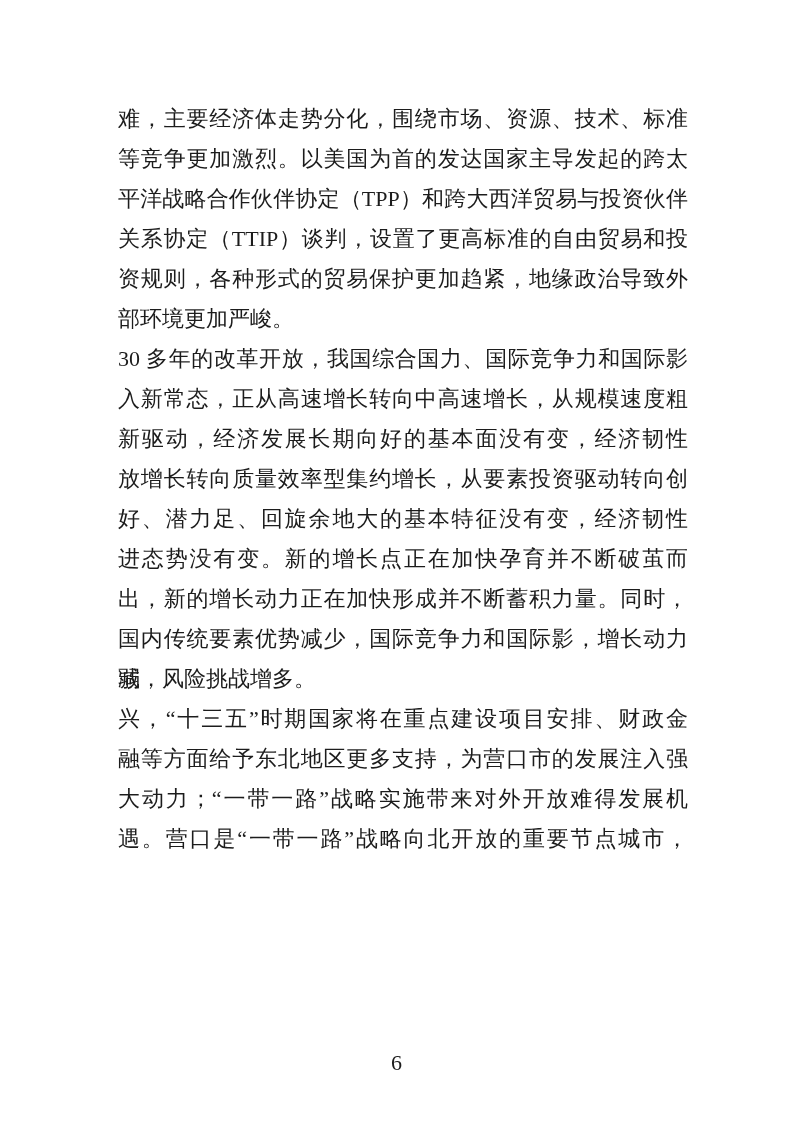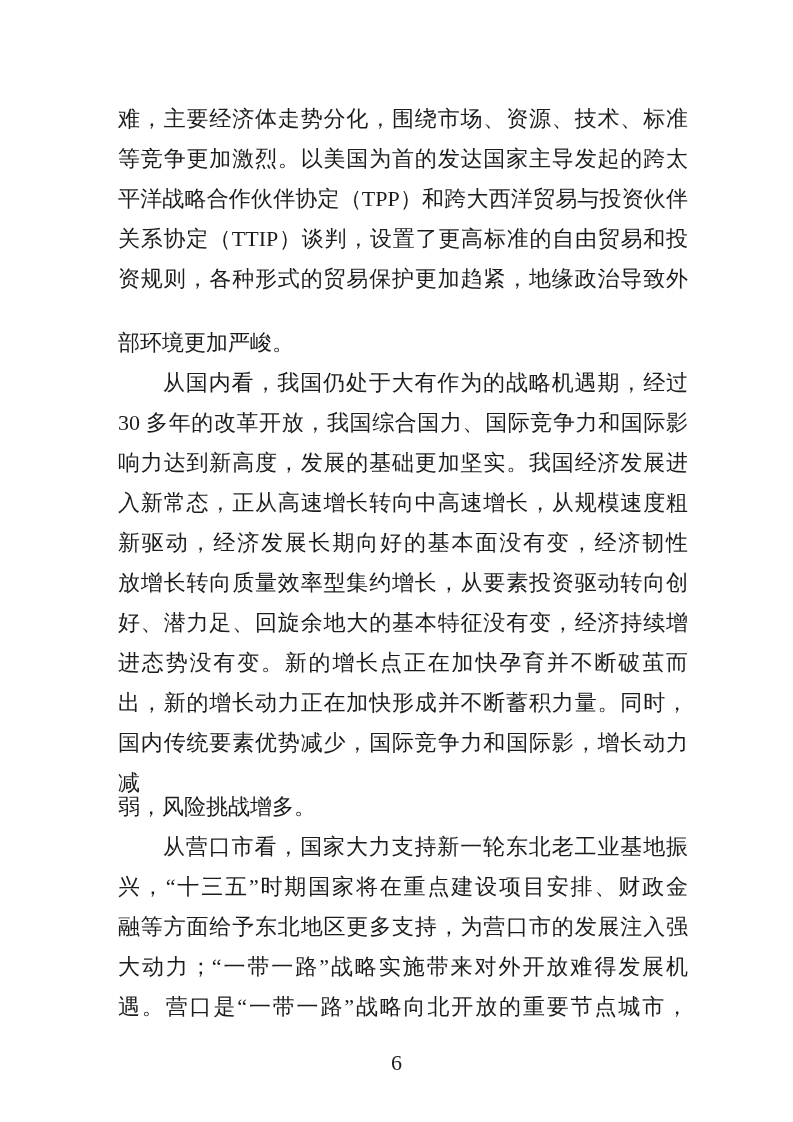--- a/index.html
+++ b/index.html
@@ -34,21 +34,20 @@
     height: 40px;
     line-height: 40px;
     text-align: justify;
     text-align-last: justify;
     -moz-text-align-last: justify;
     white-space: normal;
     overflow: visible;
   }
   .line.para-end {
     text-align-last: left;
-    margin-top: 24px;
     -moz-text-align-last: left;
   }
   .line.indent {
     padding-left: 45px;
   }
   .footer {
     position: absolute;
     left: 0;
     top: 1048px;
     width: 793px;
@@ -63,32 +62,29 @@
 <body>
 
 <div class="page">
   <div class="text-block" id="text-block">
       <div class="line">难，主要经济体走势分化，围绕市场、资源、技术、标准</div>
       <div class="line">等竞争更加激烈。以美国为首的发达国家主导发起的跨太</div>
       <div class="line">平洋战略合作伙伴协定（TPP）和跨大西洋贸易与投资伙伴</div>
       <div class="line">关系协定（TTIP）谈判，设置了更高标准的自由贸易和投</div>
       <div class="line">资规则，各种形式的贸易保护更加趋紧，地缘政治导致外</div>
       <div class="line para-end">部环境更加严峻。</div>
-      <div class="line indent">从国内看，我国仍处于大有作为的战略机遇期，经过</div>
       <div class="line">30 多年的改革开放，我国综合国力、国际竞争力和国际影</div>
-      <div class="line">响力达到新高度，发展的基础更加坚实。我国经济发展进</div>
       <div class="line">入新常态，正从高速增长转向中高速增长，从规模速度粗</div>
       <div class="line">新驱动，经济发展长期向好的基本面没有变，经济韧性</div>
       <div class="line">放增长转向质量效率型集约增长，从要素投资驱动转向创</div>
-      <div class="line">好、潜力足、回旋余地大的基本特征没有变，经济持续增</div>
+      <div class="line">好、潜力足、回旋余地大的基本特征没有变，经济韧性</div>
       <div class="line">进态势没有变。新的增长点正在加快孕育并不断破茧而</div>
       <div class="line">出，新的增长动力正在加快形成并不断蓄积力量。同时，</div>
       <div class="line">国内传统要素优势减少，国际竞争力和国际影，增长动力减</div>
       <div class="line para-end">弱，风险挑战增多。</div>
-      <div class="line indent">从营口市看，国家大力支持新一轮东北老工业基地振</div>
       <div class="line">兴，“十三五”时期国家将在重点建设项目安排、财政金</div>
       <div class="line">融等方面给予东北地区更多支持，为营口市的发展注入强</div>
       <div class="line">大动力；“一带一路”战略实施带来对外开放难得发展机</div>
       <div class="line">遇。营口是“一带一路”战略向北开放的重要节点城市，</div>
     </div>
   <div class="footer">
     <span>6</span>
   </div>
 </div>
 

